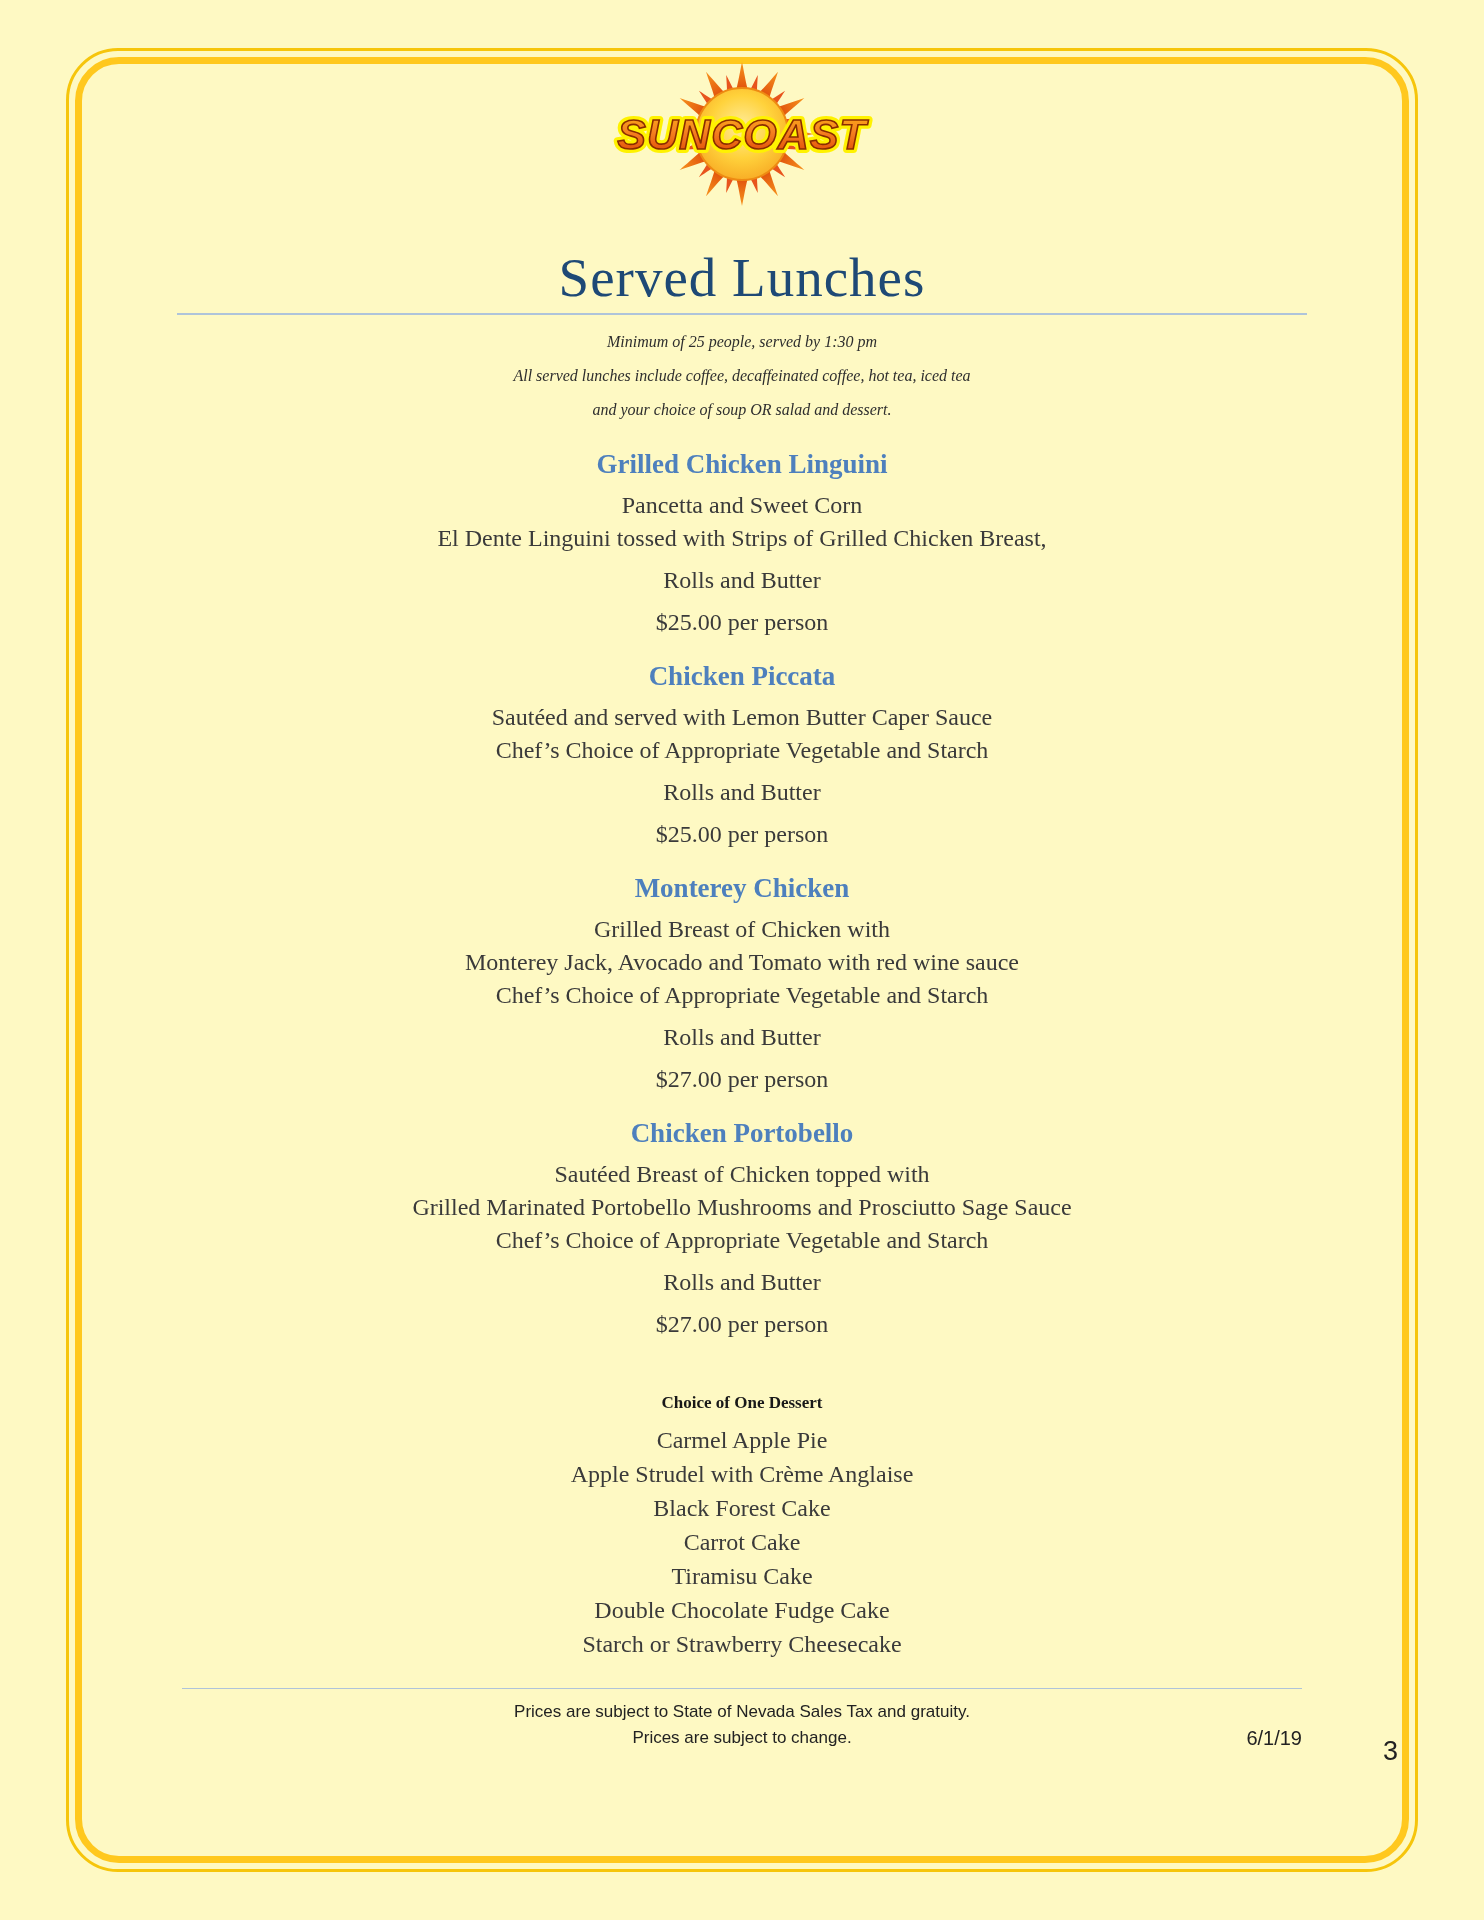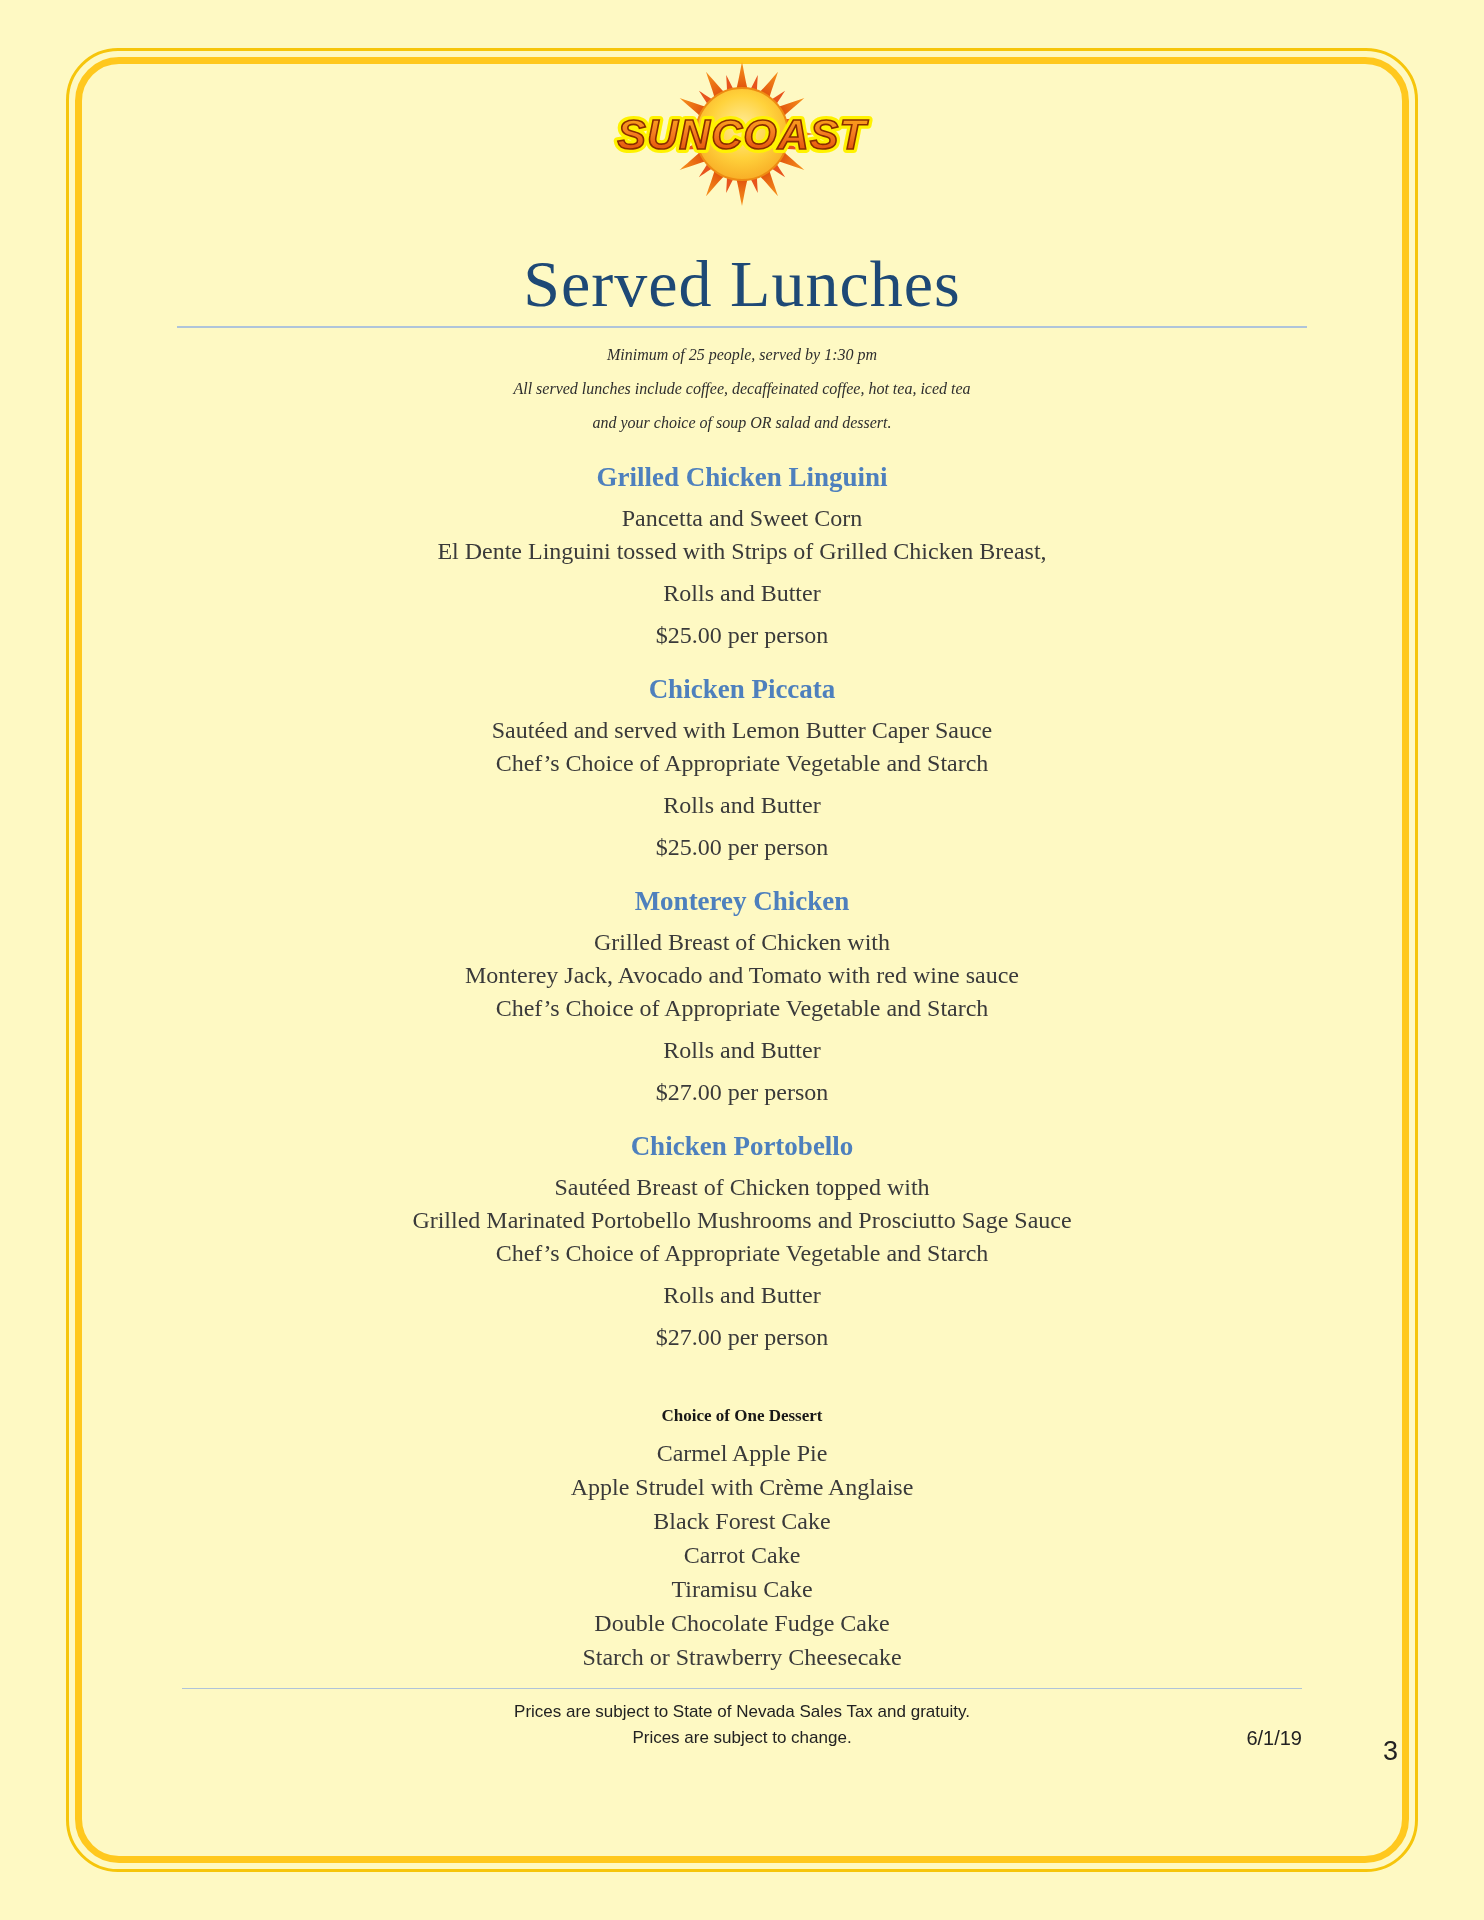--- a/index.html
+++ b/index.html
@@ -22,21 +22,21 @@
     border:7px solid #FFC81E;
     border-radius:44px;
     pointer-events:none;
   }
   .content {
     position:absolute; top:62px; left:0; right:0;
     text-align:center;
   }
   .logo-wrap { margin:0 auto 6px; width:330px; }
   .doc-title {
-    font-size:66px;
+    font-size:55px;
     font-weight:400;
     color:#1E4976;
     letter-spacing:1px;
     margin:28px 0 4px;
   }
   .title-rule {
     width:1130px; margin:2px auto 10px;
     border:0; border-top:2px solid #AFC4DA;
   }
   .subtitle-line {

